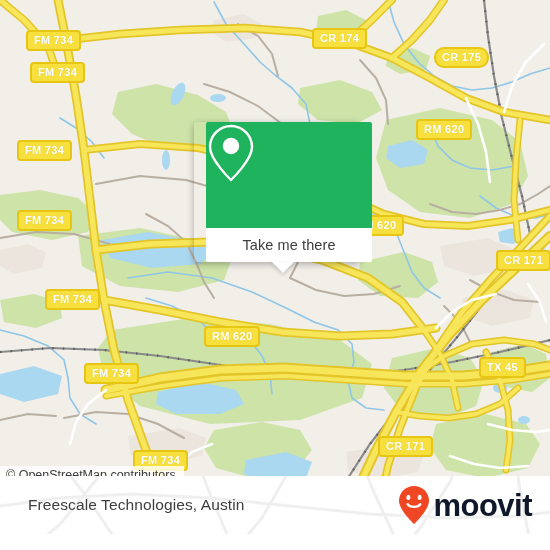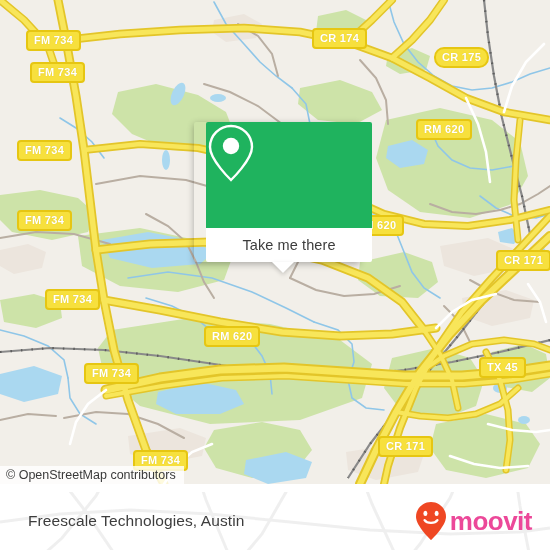--- a/index.html
+++ b/index.html
@@ -66,34 +66,34 @@
     position:absolute;left:50%;top:140px;margin-left:-11px;
     width:0;height:0;
     border-left:11px solid transparent;
     border-right:11px solid transparent;
     border-top:11px solid #ffffff;
     filter:drop-shadow(0 2px 2px rgba(0,0,0,0.18));
   }
 
   
   #footer{
-    position:absolute;left:0;top:492px;width:550px;height:58px;
+    position:absolute;left:0;top:476px;width:550px;height:58px;
     background:#ffffff;overflow:hidden;
   }
   #footer-watermark{position:absolute;left:0;top:-40px;opacity:.55;}
   #footer-title{
     position:absolute;left:28px;top:50%;transform:translateY(-50%);
     font-size:15.5px;color:#3d3d3d;letter-spacing:.1px;white-space:nowrap;
   }
   #brand{
     position:absolute;right:18px;top:50%;transform:translateY(-50%);
     display:flex;align-items:center;gap:2px;
   }
   #brand-text{
-    font-size:26px;font-weight:bold;color:#ec4899;letter-spacing:-0.5px;
+    font-size:31px;font-weight:bold;color:#0f172a;letter-spacing:-0.5px;
     line-height:31px;
   }
 </style>
 </head>
 <body>
 
 <div id="app">
 
   <div id="map">
     <svg width="550" height="484" viewBox="0 0 550 484">

